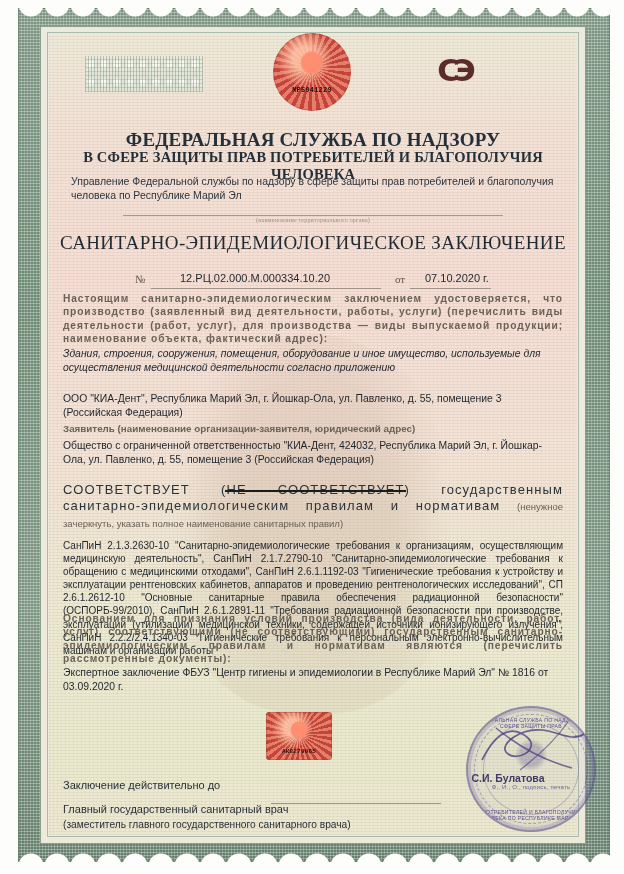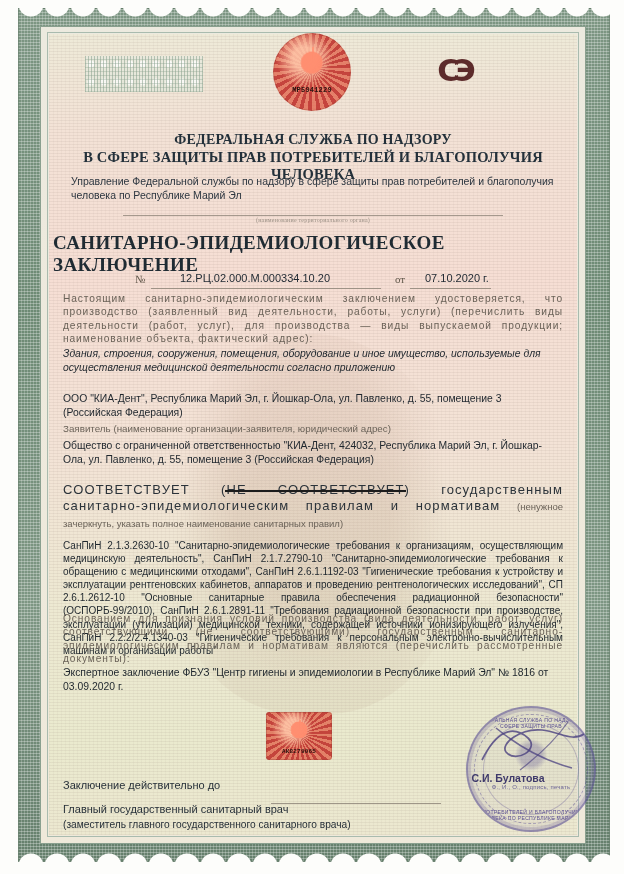--- a/index.html
+++ b/index.html
@@ -172,40 +172,40 @@
     position:absolute;left:470px;top:784px;width:122px;text-align:center;
     font-size:6px;color:#6b6496;letter-spacing:.2px;
   }
 
   
   .hdr1, .hdr2{
     text-align:center;color:#23303a;font-weight:bold;
     font-family:"Liberation Serif", serif;
     letter-spacing:.2px;
   }
-  .hdr1{font-size:14px;line-height:16px;}
+  .hdr1{font-size:19px;line-height:16px;}
   .hdr2{font-size:14.5px;line-height:17px;}
 
   .org-line{
     text-align:left;color:#2c3640;
     font-size:10.5px;line-height:14px;
     font-family:"Liberation Sans", sans-serif;
   }
 
   .caption{
     text-align:center;color:#9a8f84;font-size:6px;
     font-family:"Liberation Serif", serif;letter-spacing:.2px;
   }
   .rule{
     height:1px;background:#8b8276;opacity:.75;margin:0 auto;
   }
 
   .doc-title{
-    text-align:left;font-family:"Liberation Serif", serif;
-    font-weight:bold;font-size:19px;letter-spacing:.4px;color:#1f2b33;
+    text-align:center;font-family:"Liberation Serif", serif;
+    font-weight:normal;font-size:19px;letter-spacing:.4px;color:#1f2b33;
   }
 
   
   .numrow{
     position:relative;height:20px;margin:8px 36px 0 36px;
     font-family:"Liberation Sans", sans-serif;
   }
   .numrow .lbl{
     position:absolute;top:4px;color:#5c5346;font-size:11px;
     font-family:"Liberation Serif", serif;
@@ -216,21 +216,21 @@
   .numrow .uline{
     position:absolute;bottom:0;height:1px;background:#8b8276;opacity:.8;
   }
 
   
   .p-just{
     color:#2b333a;font-size:10.2px;line-height:13.4px;
     text-align:justify;text-justify:inter-word;
     font-family:"Liberation Sans", sans-serif;
   }
-  .p-form{ color:#6a6258; }
+  .p-form{ color:#6a6258;font-weight:bold; }
   .p-fill{ color:#1e262d; }
   .p-wide{ letter-spacing:.9px; }
   .big-fill{ font-size:10.4px;line-height:13.6px; }
 
   .consent-line{
     font-size:13px;letter-spacing:1.1px;color:#2b333a;line-height:16px;
     text-align:justify;
     font-family:"Liberation Sans", sans-serif;
   }
   .struck{

